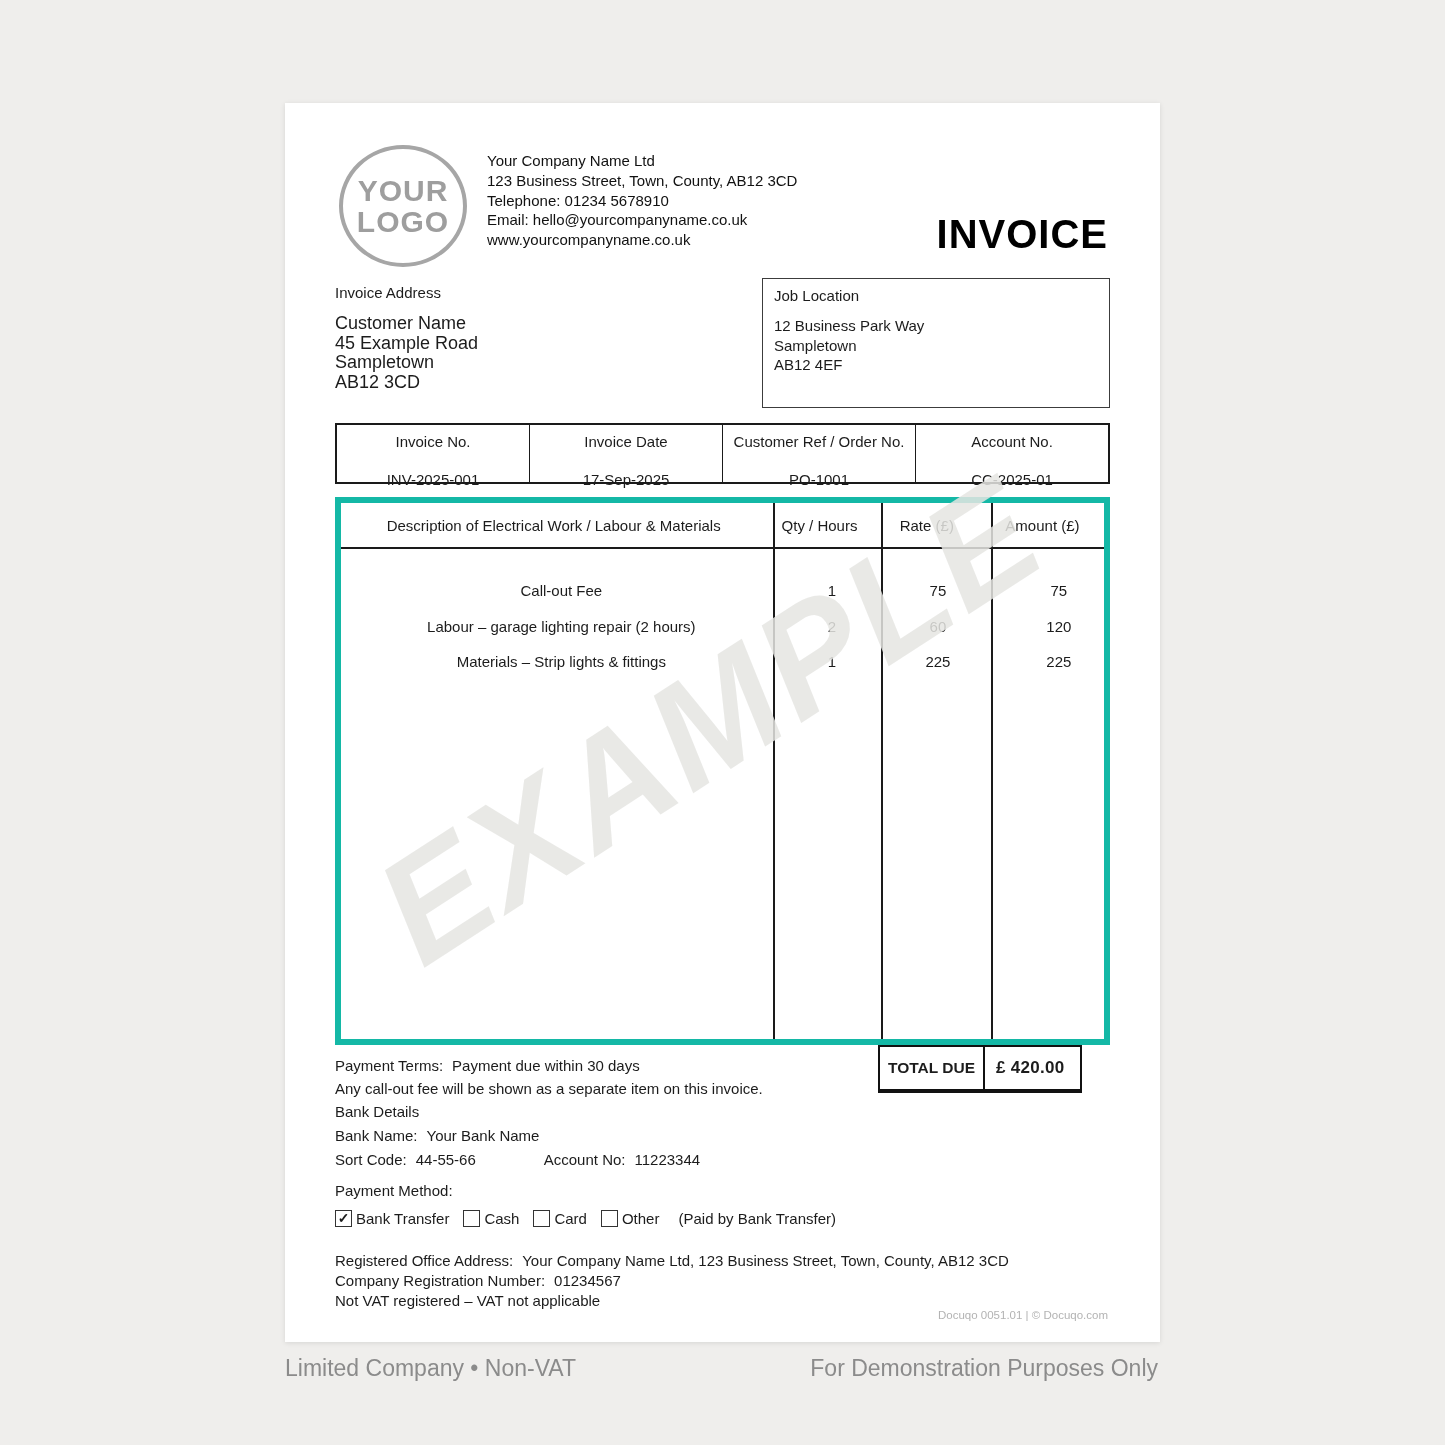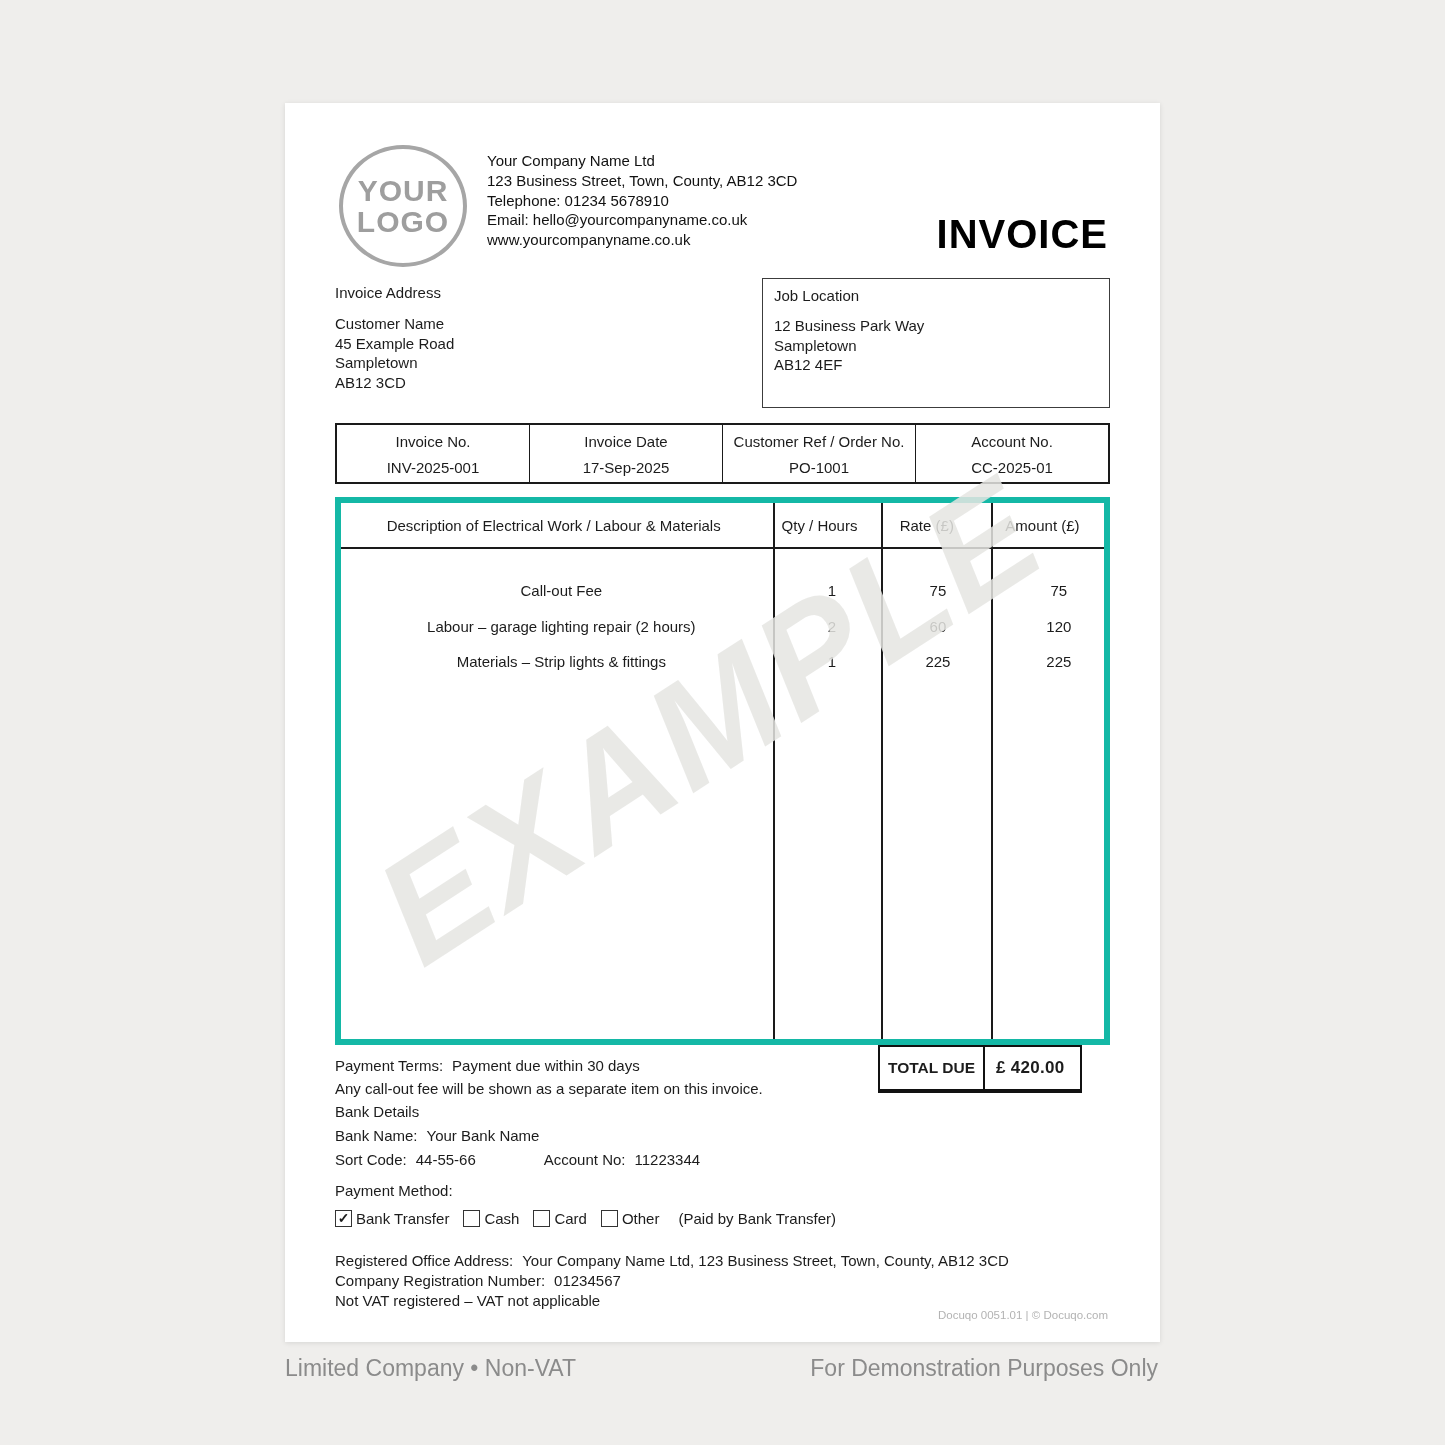--- a/index.html
+++ b/index.html
@@ -29,41 +29,41 @@
     font-size:30px;font-weight:700;color:#9e9e9e;line-height:31px;letter-spacing:1px;
   }
   .company-info{left:202px;top:48px;font-size:15px;line-height:19.8px;color:#111;}
   .invoice-title{
     right:52px;top:109px;font-size:40px;font-weight:700;color:#000000;
     letter-spacing:1px;
   }
 
   
   .inv-addr-label{left:50px;top:283px;font-size:15px;}
-  .inv-addr-lines{left:50px;top:313px;font-size:15px;line-height:19.7px;}
+  .inv-addr-lines{left:50px;top:313px;font-size:18px;line-height:19.7px;}
   .job-box{
     left:477px;top:175px;width:348px;height:130px;
     border:1.5px solid #3c3c3c;box-sizing:border-box;
     padding:8px 16px 0 11px;font-size:15px;
   }
   .job-box .job-label{margin-bottom:12px;}
   .job-box .job-lines{line-height:19.7px;}
   
   .inv-addr-label{top:181px;}
   .inv-addr-lines{top:211px;}
 
   
   .meta-table{
     left:50px;top:320px;width:775px;height:61px;
     border:2px solid #1a1a1a;box-sizing:border-box;
     display:flex;
   }
   .meta-cell{
     flex:1;display:flex;flex-direction:column;align-items:center;
-    padding-top:7px;gap:6px;font-size:15px;line-height:20px;
+    padding-top:7px;gap:18px;font-size:15px;line-height:20px;
   }
   .meta-cell + .meta-cell{border-left:1.5px solid #1a1a1a;}
 
   
   .items-table{
     left:50px;top:394px;width:775px;height:548px;
     border:6px solid #14b8a6;box-sizing:border-box;
     font-size:15px;
   }
   .col-div{position:absolute;top:0;bottom:0;width:1.5px;background:#1a1a1a;}

